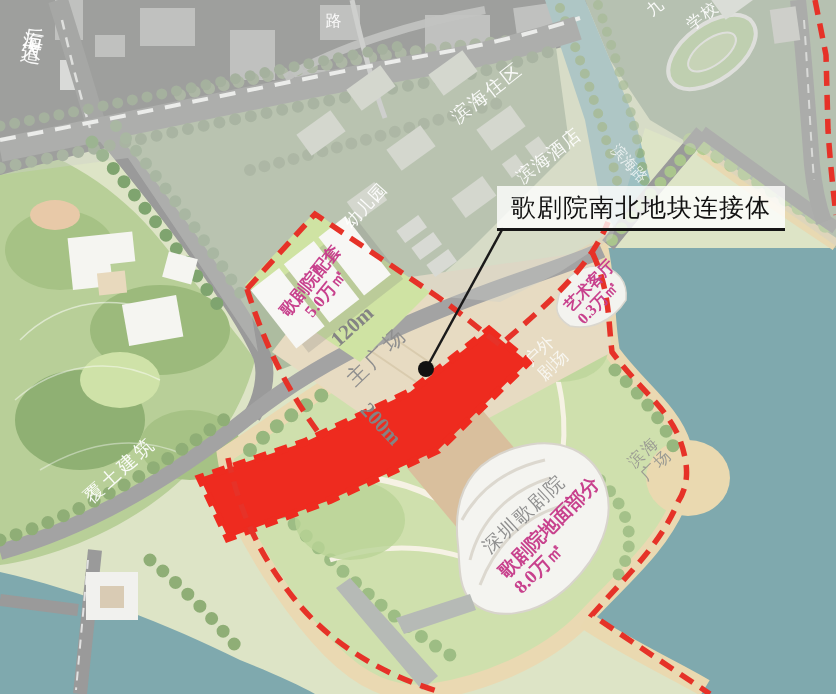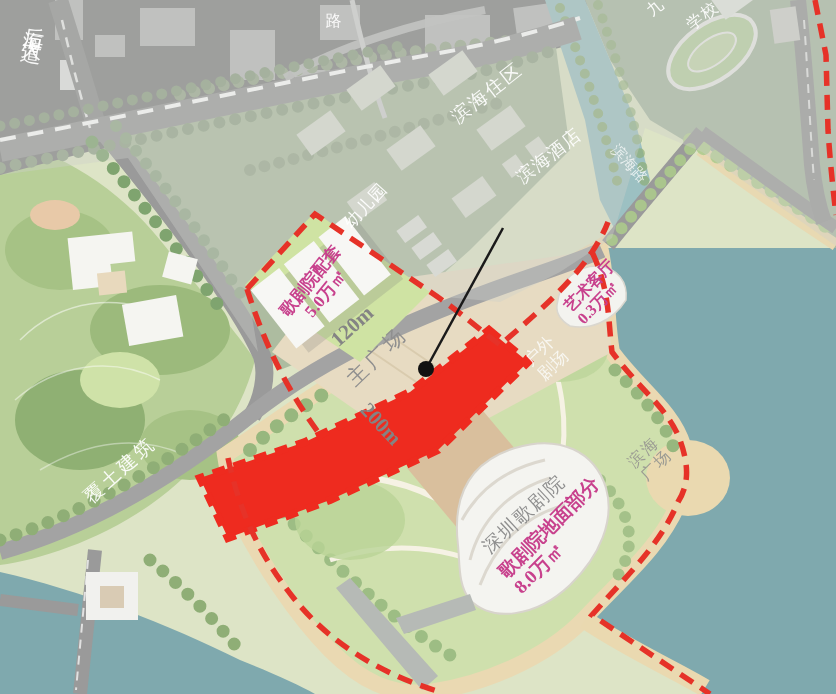--- a/index.html
+++ b/index.html
@@ -261,14 +261,15 @@
 
 <div class="lbl gray p-szopera">深圳歌剧院</div>
 
 <div class="lbl pink p-ground">
   <span class="l2">歌剧院地面部分</span>
   <span class="l2">8.0万㎡</span>
 </div>
 
 <div class="lbl white p-futu">覆土建筑</div>
 
+<div class="callout">歌剧院南北地块连接体</div>
 
 </div>
 
 </body></html>

